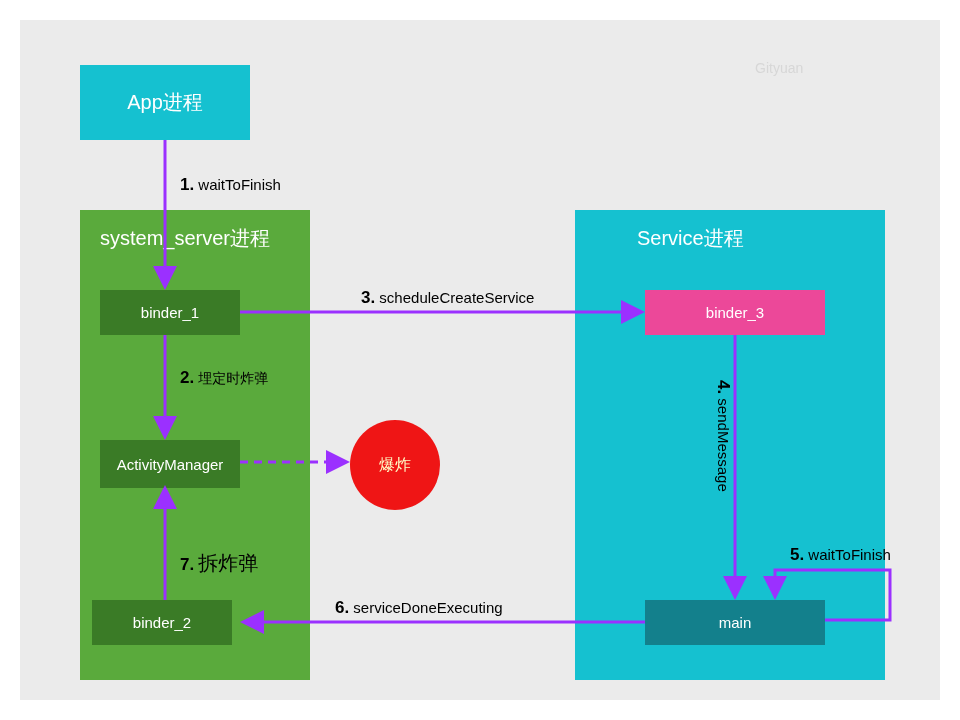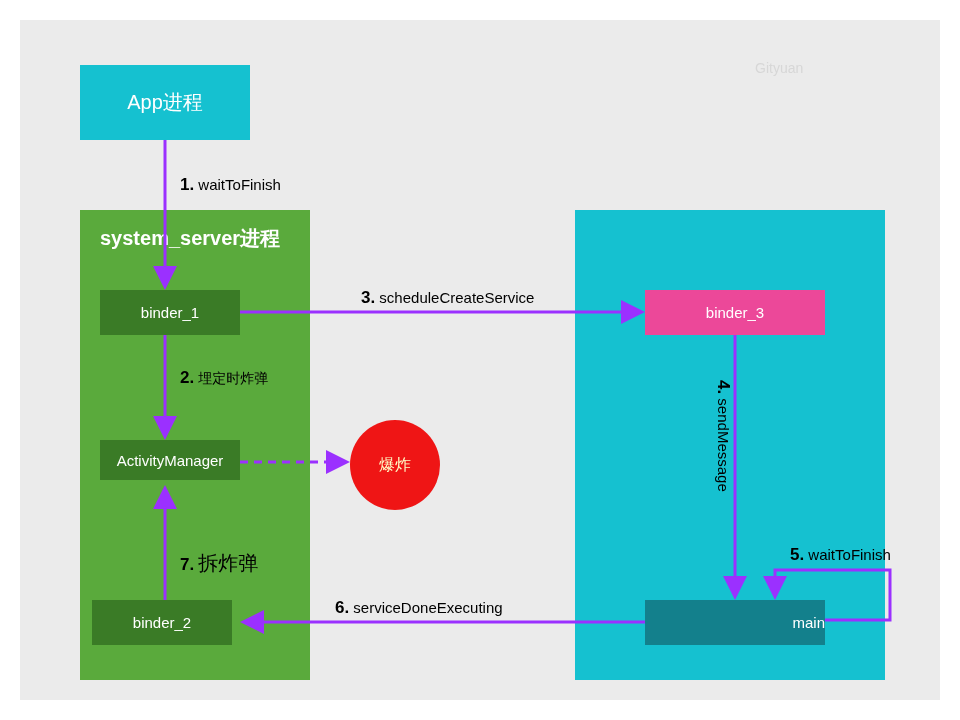--- a/index.html
+++ b/index.html
@@ -40,21 +40,21 @@
     width: 920px; height: 680px;
     pointer-events: none;
   }
   .arrow-line { stroke: #9b30ff; stroke-width: 3; fill: none; }
   .arrow-line.dash { stroke-dasharray: 8 6; }
   .arrow-head { fill: #9b30ff; }
   .container-title {
     position: absolute;
     color: #fff;
     font-size: 20px;
-    font-weight: 700;
+    font-weight: 400;
   }
   .node { font-size: 15px; }
   .circle {
     position: absolute;
     border-radius: 50%;
     display: flex;
     align-items: center;
     justify-content: center;
     color: #fef9c3;
     font-size: 16px;
@@ -72,36 +72,37 @@
   </div>
 
   <div class="box" style="left:60px; top:190px; width:230px; height:470px; background:#5aaa3c;">
   </div>
   <div class="container-title" style="left:80px; top:205px;">system_server进程</div>
 
   <div class="box node" style="left:80px; top:270px; width:140px; height:45px; background:#3a7b26; color:#fff;">
     <span>binder_1</span>
   </div>
 
-  <div class="box node" style="left:80px; top:420px; width:140px; height:40px; background:#3a7b26; color:#fff;">
+  <div class="box node" style="left:80px; top:420px; width:140px; height:48px; background:#3a7b26; color:#fff;">
     <span>ActivityManager</span>
   </div>
 
   <div class="box node" style="left:72px; top:580px; width:140px; height:45px; background:#3a7b26; color:#fff;">
     <span>binder_2</span>
   </div>
 
   <div class="box" style="left:555px; top:190px; width:310px; height:470px; background:#15c1d0;">
   </div>
+  <div class="container-title" style="left:617px; top:205px;">Service进程</div>
 
   <div class="box node" style="left:625px; top:270px; width:180px; height:45px; background:#ec4899; color:#fff;">
     <span>binder_3</span>
   </div>
 
-  <div class="box node" style="left:625px; top:580px; width:180px; height:45px; background:#13808c; color:#fff;justify-content:flex-end;">
+  <div class="box node" style="left:625px; top:580px; width:180px; height:45px; background:#13808c; color:#fff;">
     <span>main</span>
   </div>
 
   <div class="circle" style="left:330px; top:400px; width:90px; height:90px; background:#ef1515;">
     <span>爆炸</span>
   </div>
 
   <div class="label" style="left:160px; top:155px;">
     <span class="n">1.</span>
     <span>waitToFinish</span>

